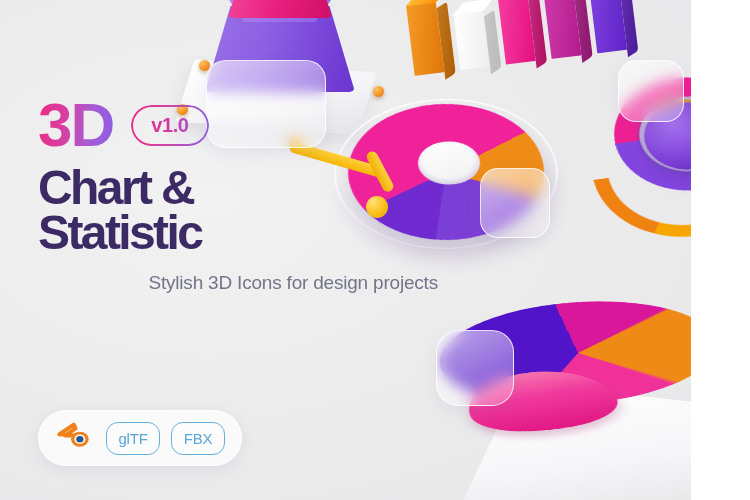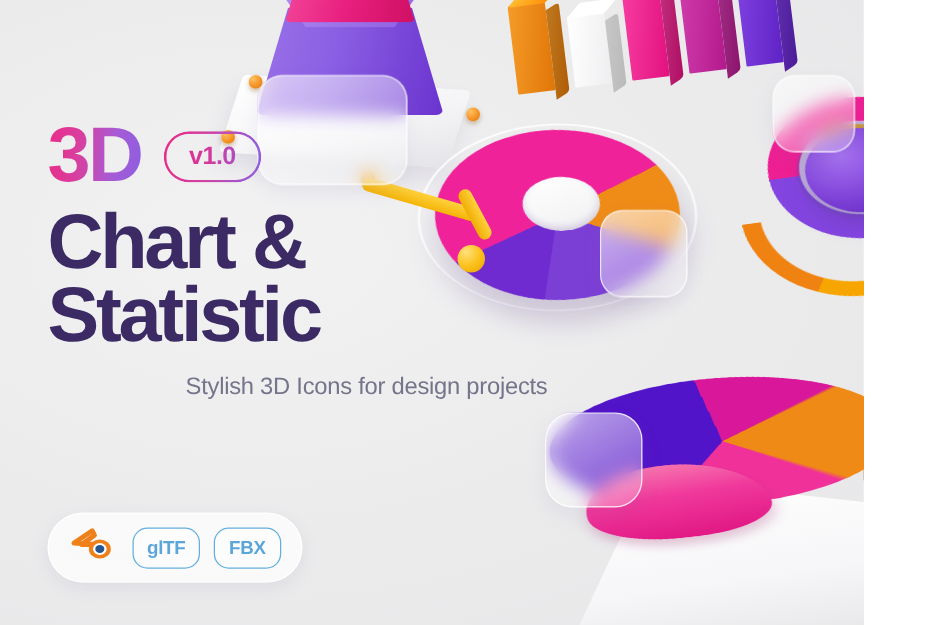--- a/index.html
+++ b/index.html
@@ -229,21 +229,21 @@
   #version-pill::before {
     content:""; position:absolute; inset:0; border-radius:999px; padding:2px;
     background: linear-gradient(96deg,#ec2a86 0%, #cf44a2 45%, #8b5fe3 100%);
     -webkit-mask: linear-gradient(#000 0 0) content-box, linear-gradient(#000 0 0);
             mask: linear-gradient(#000 0 0) content-box, linear-gradient(#000 0 0);
     -webkit-mask-composite: xor; mask-composite: exclude;
   }
 
   #main-title {
     margin-top: 10px;
-    font-size: 62px; font-weight: 800; line-height: .95;
+    font-size: 48px; font-weight: 800; line-height: .95;
     letter-spacing: -2.6px; color: #3b2a63;
   }
   #main-title .l2 { display:block; }
 
   #subtitle {
     margin-top: 16px; font-size: 19px; color: #74748a; letter-spacing: -.2px; text-align: right;
   }
 
   
   #format-bar {
@@ -252,21 +252,21 @@
     padding: 10px 16px; border-radius: 999px;
     background: rgba(255,255,255,.72);
     border: 1px solid rgba(255,255,255,.9);
     backdrop-filter: blur(6px); -webkit-backdrop-filter: blur(6px);
     box-shadow: 0 4px 14px rgba(110,90,150,.10);
   }
   #blender-icon { width: 40px; height: 34px; flex: 0 0 auto; }
   .fmt-badge {
     padding: 7px 0; min-width: 54px; text-align:center;
     border: 1.6px solid #64b0dd; border-radius: 12px;
-    color: #5aa6d8; font-size: 15px; font-weight: 700; letter-spacing: -.2px;
+    color: #5aa6d8; font-size: 15px; font-weight: 400; letter-spacing: -.2px;
     background: rgba(255,255,255,.35);
   }
 </style>
 </head>
 <body>
 
 <div id="stage">
 
   <div class="art" id="pyramid-icon">
     <div class="pyr-platform"></div>

